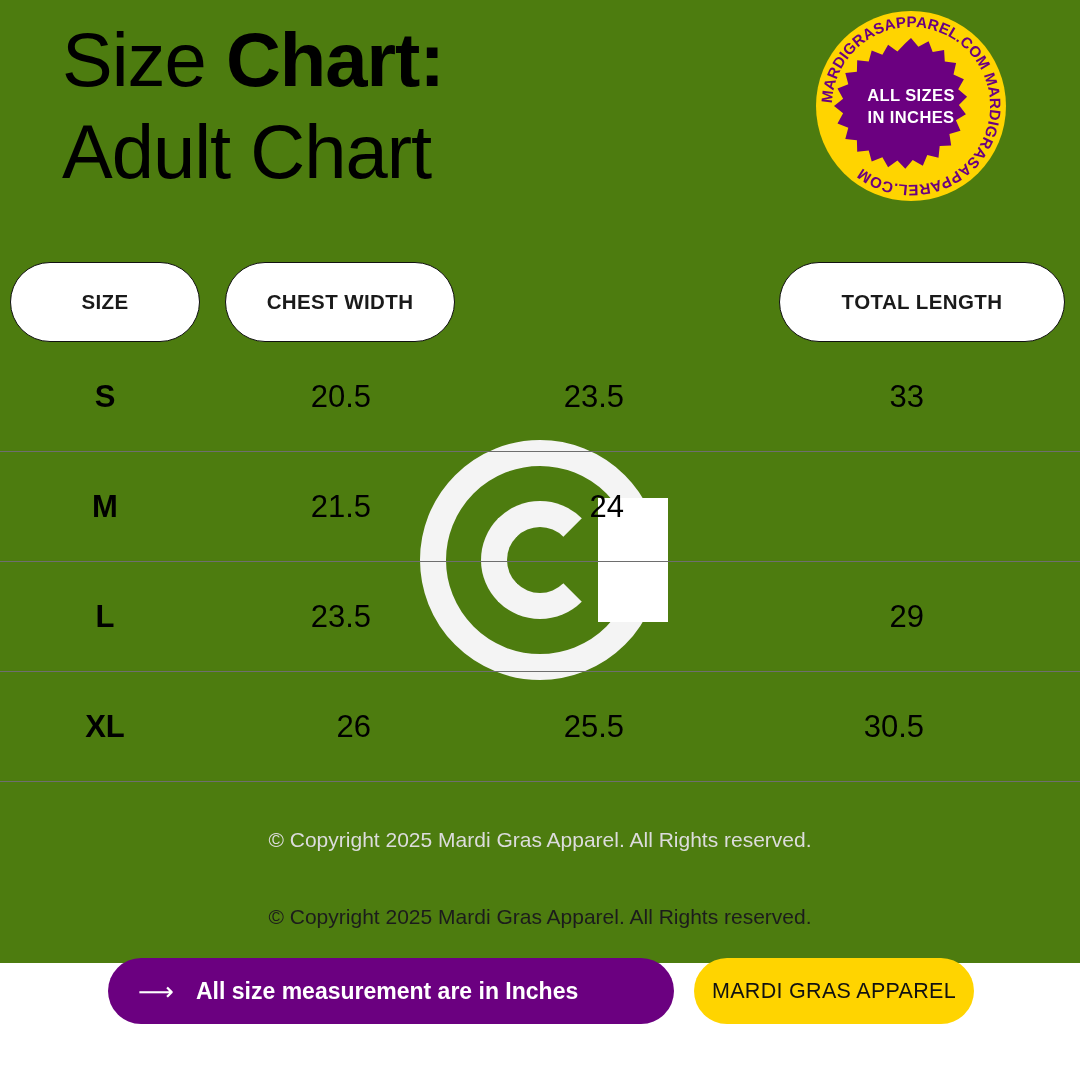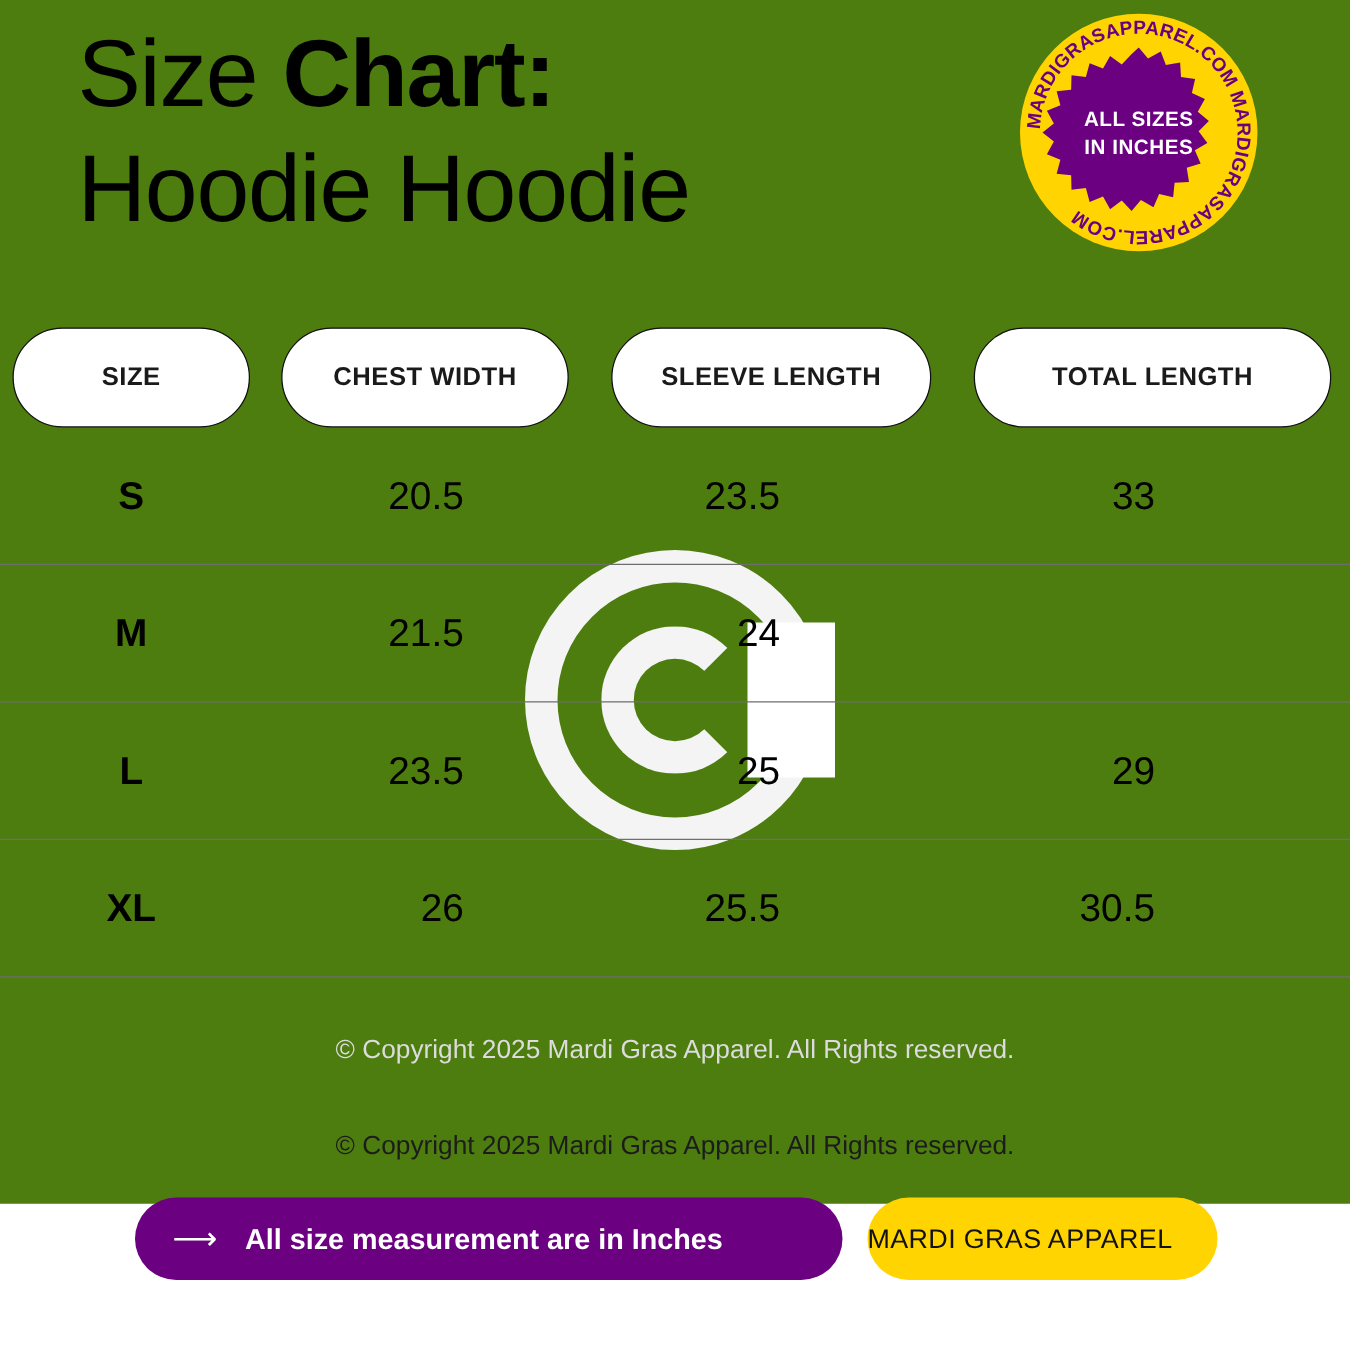--- a/index.html
+++ b/index.html
@@ -214,41 +214,41 @@
   #btn-inches .btn-label {
     font-size: 23px;
     color: #ffffff;
     font-weight: 700;
     white-space: nowrap;
   }
   #btn-brand {
     left: 694px;
     width: 280px;
     background: #ffd400;
-    justify-content: flex-start;
+    justify-content: center;
   }
   #btn-brand .btn-label {
     font-size: 21.5px;
     color: #111111;
     font-weight: 400;
     letter-spacing: 0.3px;
     white-space: nowrap;
   }
 </style>
 </head>
 <body>
 
 <div id="page">
 
   <div id="watermark"></div>
   <div id="watermark-bar"></div>
 
   <div id="title-block">
     <div class="title-line"><span class="title-light">Size </span><span class="title-bold">Chart:</span></div>
-    <div class="title-line title-light">Hoodie Hoodie</div>
+    <div class="title-line title-light">Adult Chart</div>
   </div>
 
   <div id="badge">
     <svg viewBox="0 0 200 200" xmlns="http://www.w3.org/2000/svg">
       <defs>
         <path id="ringpath" d="M 100,100 m -79,0 a 79,79 0 1,1 158,0 a 79,79 0 1,1 -158,0"></path>
       </defs>
 
       <circle cx="100" cy="100" r="95" fill="#ffd400"></circle>
 
@@ -267,23 +267,20 @@
 
   <div id="table">
 
     <div class="head-row">
       <div class="head-pill hp-0">
         <span>SIZE</span>
       </div>
       <div class="head-pill hp-1">
         <span>CHEST WIDTH</span>
       </div>
-      <div class="head-pill hp-2">
-        <span>SLEEVE LENGTH</span>
-      </div>
       <div class="head-pill hp-3">
         <span>TOTAL LENGTH</span>
       </div>
     </div>
 
     <div class="data-row">
       <div class="cell cell-size">S</div>
       <div class="cell cell-val cv-1">20.5</div>
       <div class="cell cell-val cv-2">23.5</div>
       <div class="cell cell-val cv-3">33</div>
@@ -291,21 +288,20 @@
 
     <div class="data-row">
       <div class="cell cell-size">M</div>
       <div class="cell cell-val cv-1">21.5</div>
       <div class="cell cell-val cv-2">24</div>
     </div>
 
     <div class="data-row">
       <div class="cell cell-size">L</div>
       <div class="cell cell-val cv-1">23.5</div>
-      <div class="cell cell-val cv-2">25</div>
       <div class="cell cell-val cv-3">29</div>
     </div>
 
     <div class="data-row">
       <div class="cell cell-size">XL</div>
       <div class="cell cell-val cv-1">26</div>
       <div class="cell cell-val cv-2">25.5</div>
       <div class="cell cell-val cv-3">30.5</div>
     </div>
 

